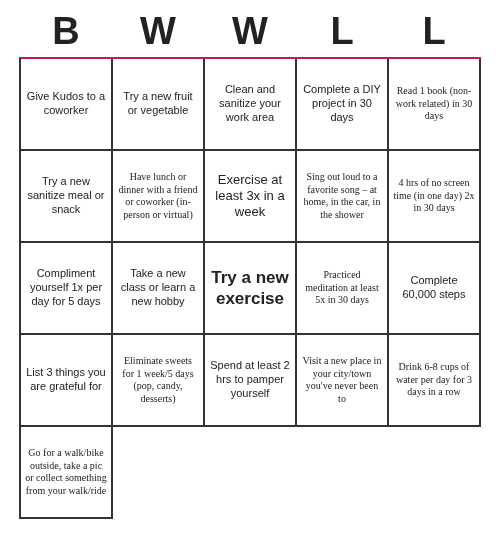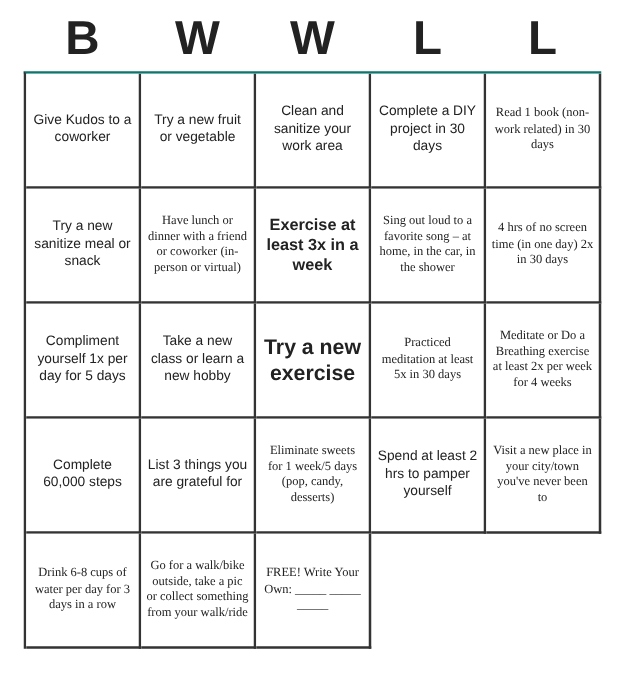--- a/index.html
+++ b/index.html
@@ -24,21 +24,21 @@
       font-size: 38px;
       font-weight: bold;
       color: #222;
       font-family: Arial, sans-serif;
     }
     .bingo-grid {
       display: grid;
       grid-template-columns: repeat(5, 92px);
       grid-template-rows: repeat(5, 92px);
       border-left: 2px solid #333;
-      border-top: 2px solid #0f766e;
+      border-top: 2px solid #be185d;
     }
     .bingo-cell {
       width: 92px;
       height: 92px;
       border-right: 2px solid #333;
       border-bottom: 2px solid #333;
       display: flex;
       align-items: center;
       justify-content: center;
       text-align: center;
@@ -47,21 +47,21 @@
       color: #222;
       line-height: 1.25;
       background: #fff;
     }
     .bingo-cell.large-text {
       font-size: 17px;
       font-weight: bold;
     }
     .bingo-cell.medium-text {
       font-size: 13px;
-      font-weight: bold;
+      font-weight: normal;
     }
     .bingo-cell.small-text {
       font-size: 10px;
       font-family: Liberation Serif, serif;
     }
   </style>
 </head>
 <body>
 
 <div class="bingo-header">
@@ -79,22 +79,20 @@
     <div class="bingo-cell small-text">Read 1 book (non-work related) in 30 days</div>
     <div class="bingo-cell">Try a new sanitize meal or snack</div>
     <div class="bingo-cell small-text">Have lunch or dinner with a friend or coworker (in-person or virtual)</div>
     <div class="bingo-cell medium-text">Exercise at least 3x in a week</div>
     <div class="bingo-cell small-text">Sing out loud to a favorite song – at home, in the car, in the shower</div>
     <div class="bingo-cell small-text">4 hrs of no screen time (in one day) 2x in 30 days</div>
     <div class="bingo-cell">Compliment yourself 1x per day for 5 days</div>
     <div class="bingo-cell">Take a new class or learn a new hobby</div>
     <div class="bingo-cell large-text">Try a new exercise</div>
     <div class="bingo-cell small-text">Practiced meditation at least 5x in 30 days</div>
-    <div class="bingo-cell small-text">Meditate or Do a Breathing exercise at least 2x per week for 4 weeks</div>
     <div class="bingo-cell">Complete 60,000 steps</div>
     <div class="bingo-cell">List 3 things you are grateful for</div>
     <div class="bingo-cell small-text">Eliminate sweets for 1 week/5 days (pop, candy, desserts)</div>
     <div class="bingo-cell">Spend at least 2 hrs to pamper yourself</div>
     <div class="bingo-cell small-text">Visit a new place in your city/town you've never been to</div>
     <div class="bingo-cell small-text">Drink 6-8 cups of water per day for 3 days in a row</div>
     <div class="bingo-cell small-text">Go for a walk/bike outside, take a pic or collect something from your walk/ride</div>
-    <div class="bingo-cell small-text">FREE! Write Your Own: _____ _____ _____</div>
   </div>
 
 </body></html>

